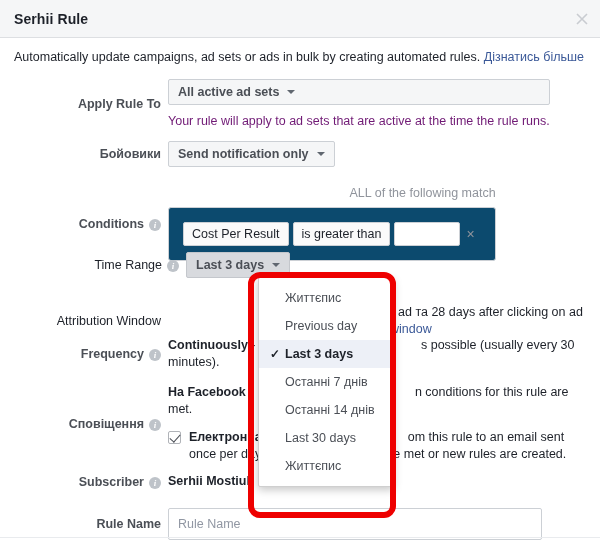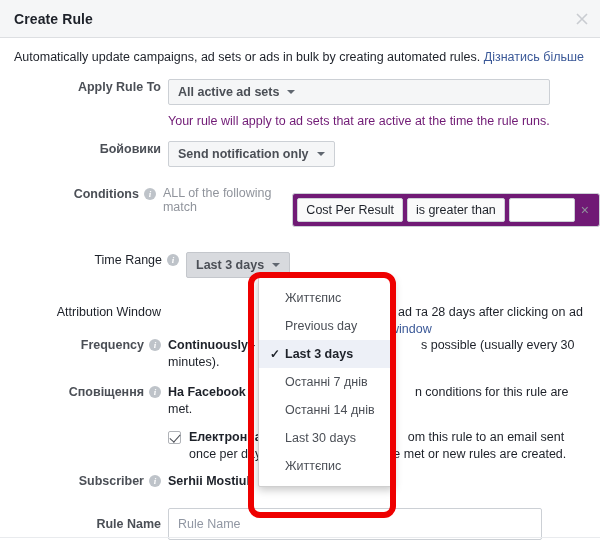--- a/index.html
+++ b/index.html
@@ -44,21 +44,21 @@
     white-space: nowrap;
   }
   .intro .lnk { color: #3b5998; text-decoration: none; cursor: pointer; }
 
   
   .row { position: absolute; display: flex; }
   .lbl {
     width: 146px; text-align: right;
     font-size: 12.5px; font-weight: bold; color: #4b4f56;
     padding-right: 7px; white-space: nowrap;
-    display: flex; align-items: flex-start; justify-content: flex-end;
+    display: flex; align-items: center; justify-content: flex-end;
     gap: 5px;
   }
   .lbl .txt { line-height: 16px; }
 
   .info-i {
     display: inline-block;
     width: 12px; height: 12px; border-radius: 50%;
     background: #bec3c9; color: #fff;
     font-size: 9px; font-weight: bold; font-style: italic;
     line-height: 12px; text-align: center;
@@ -89,24 +89,24 @@
   }
 
   .helper {
     font-size: 12.5px; color: #701a75; white-space: nowrap;
   }
 
   
   .cond-head { font-size: 12.5px; color: #90949c; }
   .cond-box {
     margin-top: 7px;
-    background: #701a75;
+    background: #0c4a6e;
     border: 1px solid #ccd0d5;
     border-radius: 3px;
-    padding: 4px;
+    padding: 14px;
     display: inline-flex; align-items: center; gap: 4px;
   }
   .cond-pill {
     background: #fafafa;
     border: 1px solid #ccd0d5;
     border-radius: 2px;
     padding: 4px 8px;
     font-size: 12.5px; color: #1d2129;
     white-space: nowrap; cursor: pointer;
   }
@@ -206,21 +206,21 @@
     position: absolute; left: 0; top: 537px;
     width: 600px; height: 1px; background: #e9ebee;
   }
 </style>
 </head>
 <body>
 
 <div id="dialog">
 
   <div class="dlg-header">
-    <div class="dlg-title">Create Rule</div>
+    <div class="dlg-title">Serhii Rule</div>
     <div class="dlg-close">
       <svg width="16" height="16" viewBox="0 0 16 16">
         <path d="M3 3 L13 13 M13 3 L3 13" stroke="#c9ccd1" stroke-width="1.6" fill="none"></path>
       </svg>
     </div>
   </div>
 
   <div class="intro">
     <span>Automatically update campaigns, ad sets or ads in bulk by creating automated rules.</span>
     <span class="lnk">Дізнатись більше</span>
@@ -247,21 +247,21 @@
       <span>Send notification only</span>
       <span class="caret"></span>
     </div>
   </div>
 
   <div class="row" style="left:22px; top:186px;">
     <div class="lbl">
       <span class="txt">Conditions</span>
       <span class="info-i">i</span>
     </div>
-    <div style="display:flex;">
+    <div style="display:flex;flex-direction:column;align-items:flex-end;">
       <div class="cond-head">ALL of the following match</div>
       <div class="cond-box">
         <div class="cond-pill">Cost Per Result</div>
         <div class="cond-pill">is greater than</div>
         <input class="cond-val" type="text" value="" style="">
         <span class="cond-x">×</span>
       </div>
     </div>
   </div>
 

